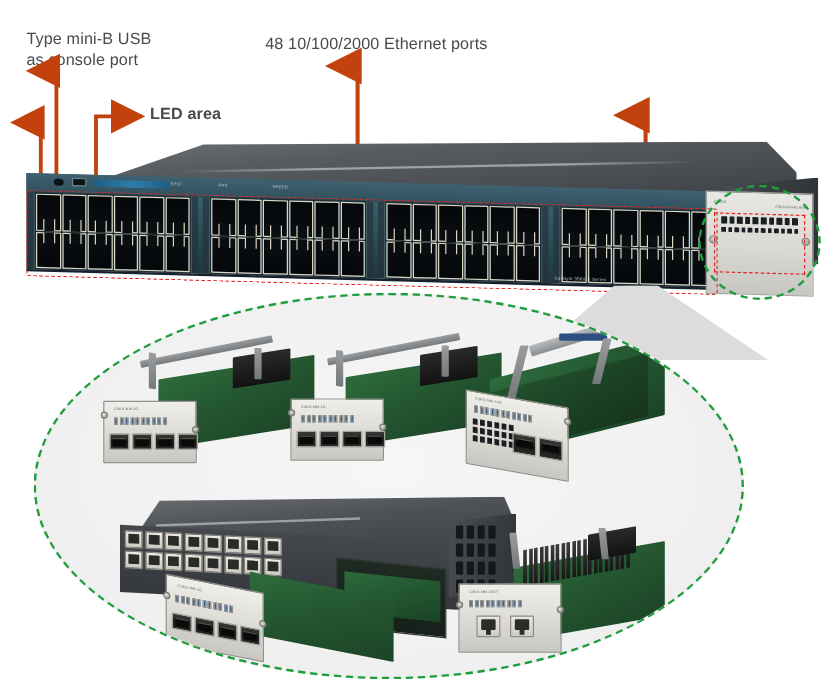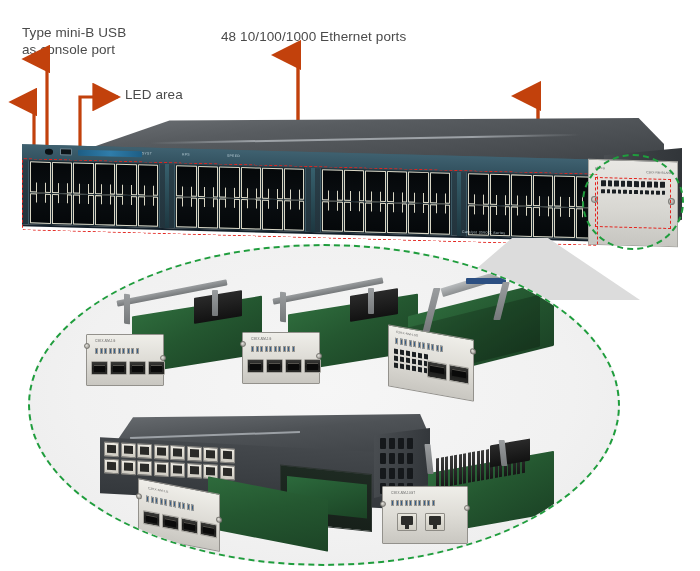--- a/index.html
+++ b/index.html
@@ -258,23 +258,23 @@
   .bsv { width:6px; height:11px; background:#15181b; border-radius:1px; }
 </style>
 </head>
 <body>
 
 <div id="stage">
 
   <div class="callout-label" style="left:22px; top:24px;">Type mini-B USB
 as console port</div>
 
-  <div class="callout-label" style="left:125px; top:86px;">LED area</div>
-
-  <div class="callout-label" style="left:221px; top:28px;">48 10/100/1000 Ethernet ports</div>
+  <div class="callout-label" style="left:125px; top:86px;font-weight:bold;">LED area</div>
+
+  <div class="callout-label" style="left:221px; top:28px;">48 10/100/2000 Ethernet ports</div>
 
 
   <svg class="arrow-svg" style="left:0; top:0;" width="700" height="250">
     <defs>
       <marker id="ah-up" markerWidth="9" markerHeight="9" refX="4.5" refY="8" orient="auto">
         <polygon points="4.5,0 9,9 0,9" fill="#c2410c"></polygon>
       </marker>
       <marker id="ah-rt" markerWidth="9" markerHeight="9" refX="8" refY="4.5" orient="auto">
         <polygon points="9,4.5 0,9 0,0" fill="#c2410c"></polygon>
       </marker>

